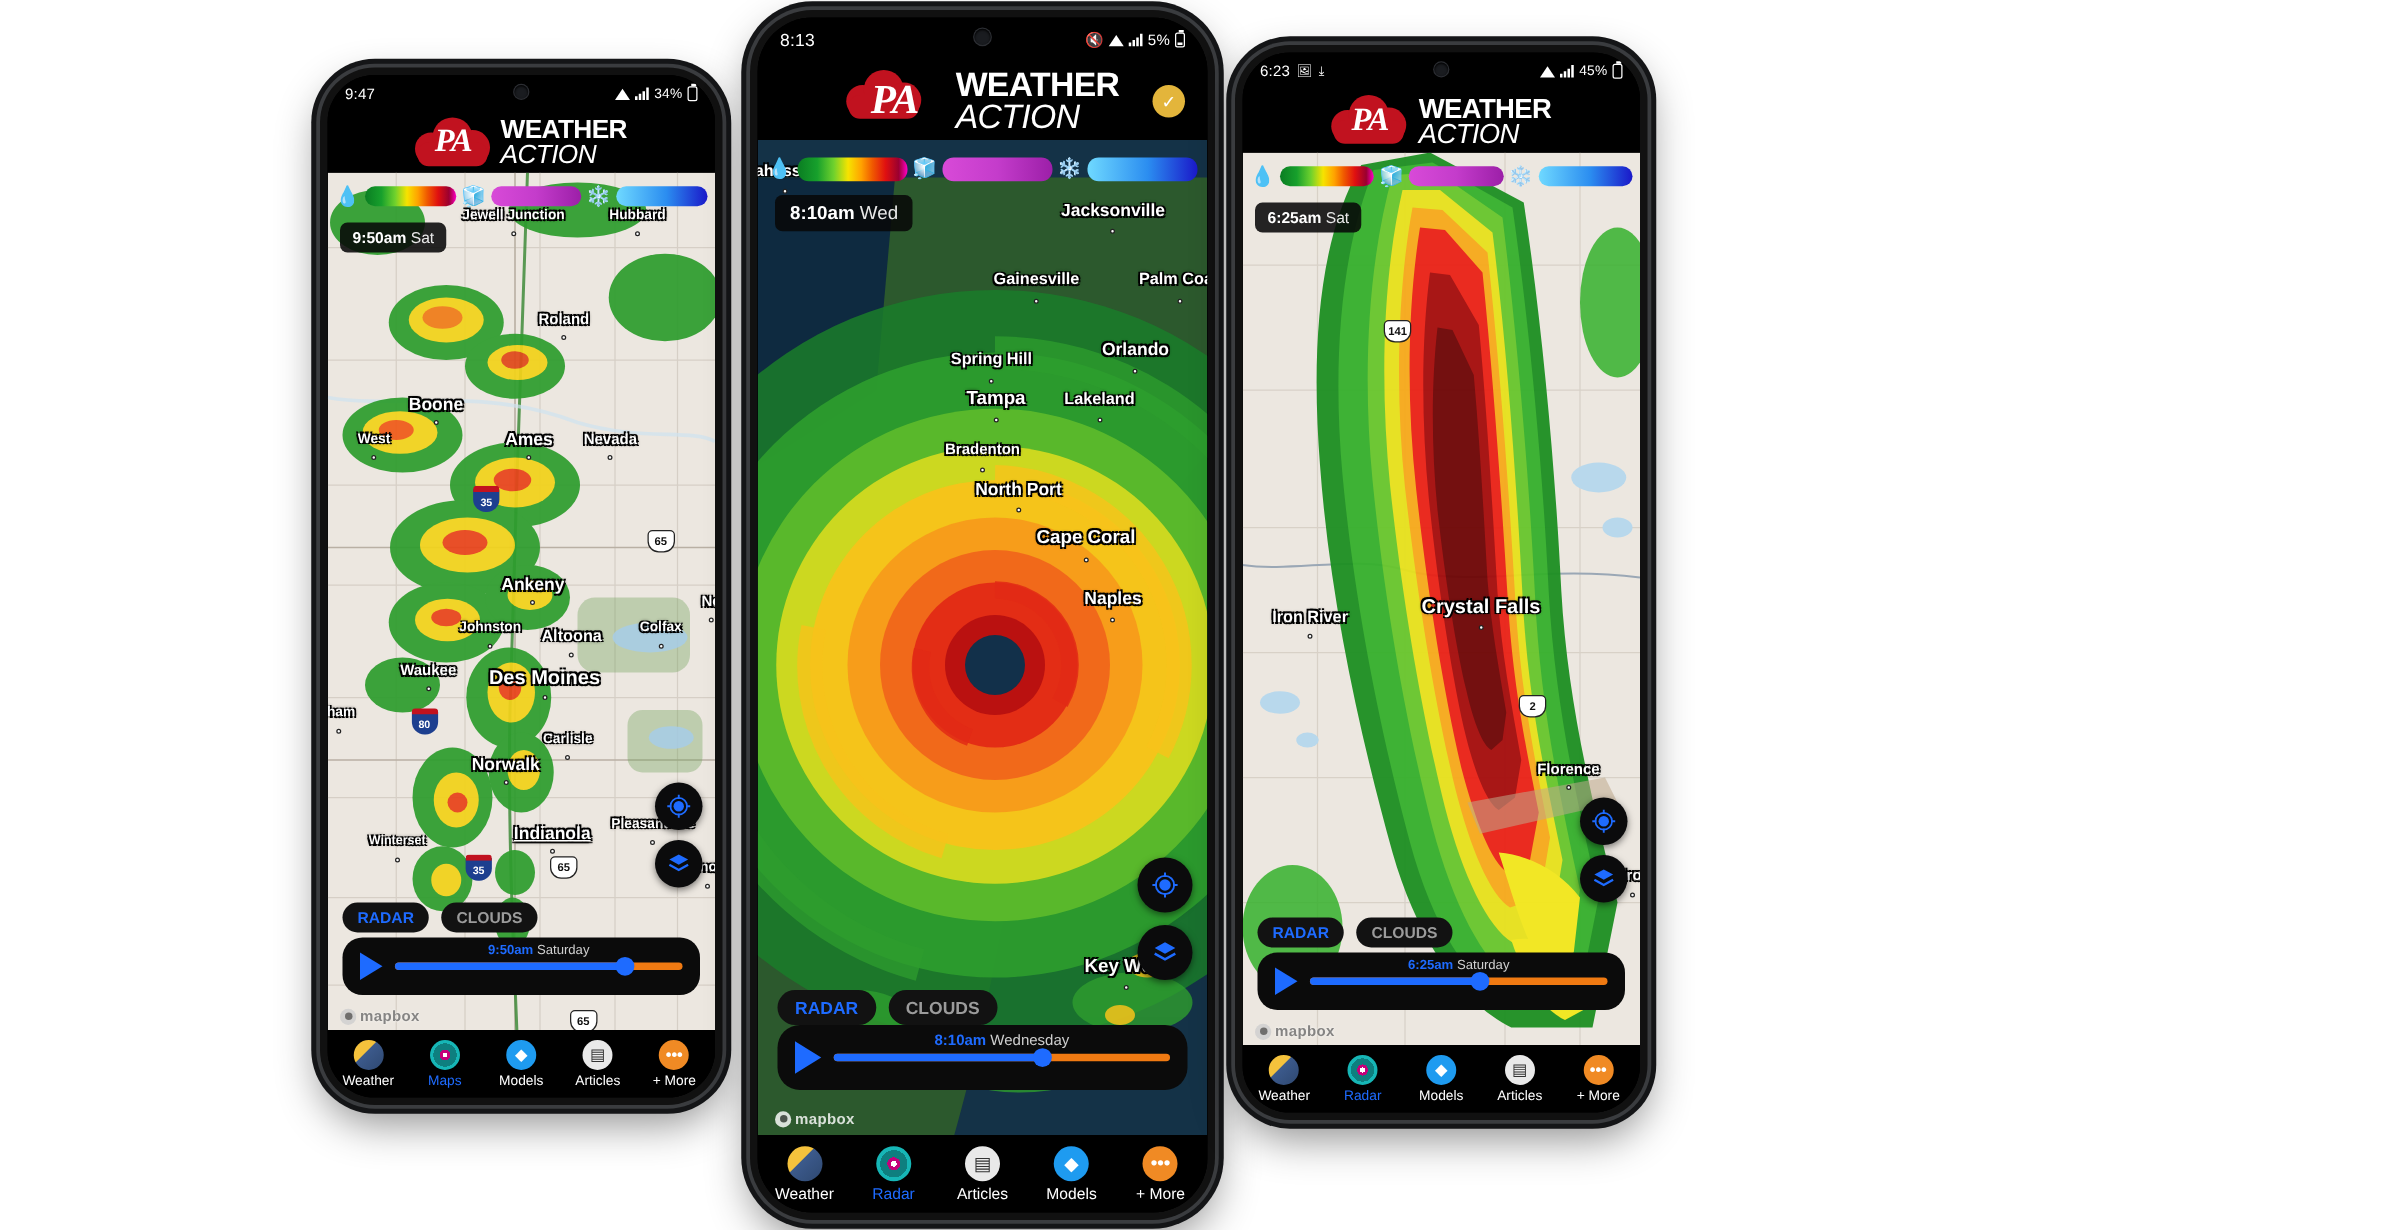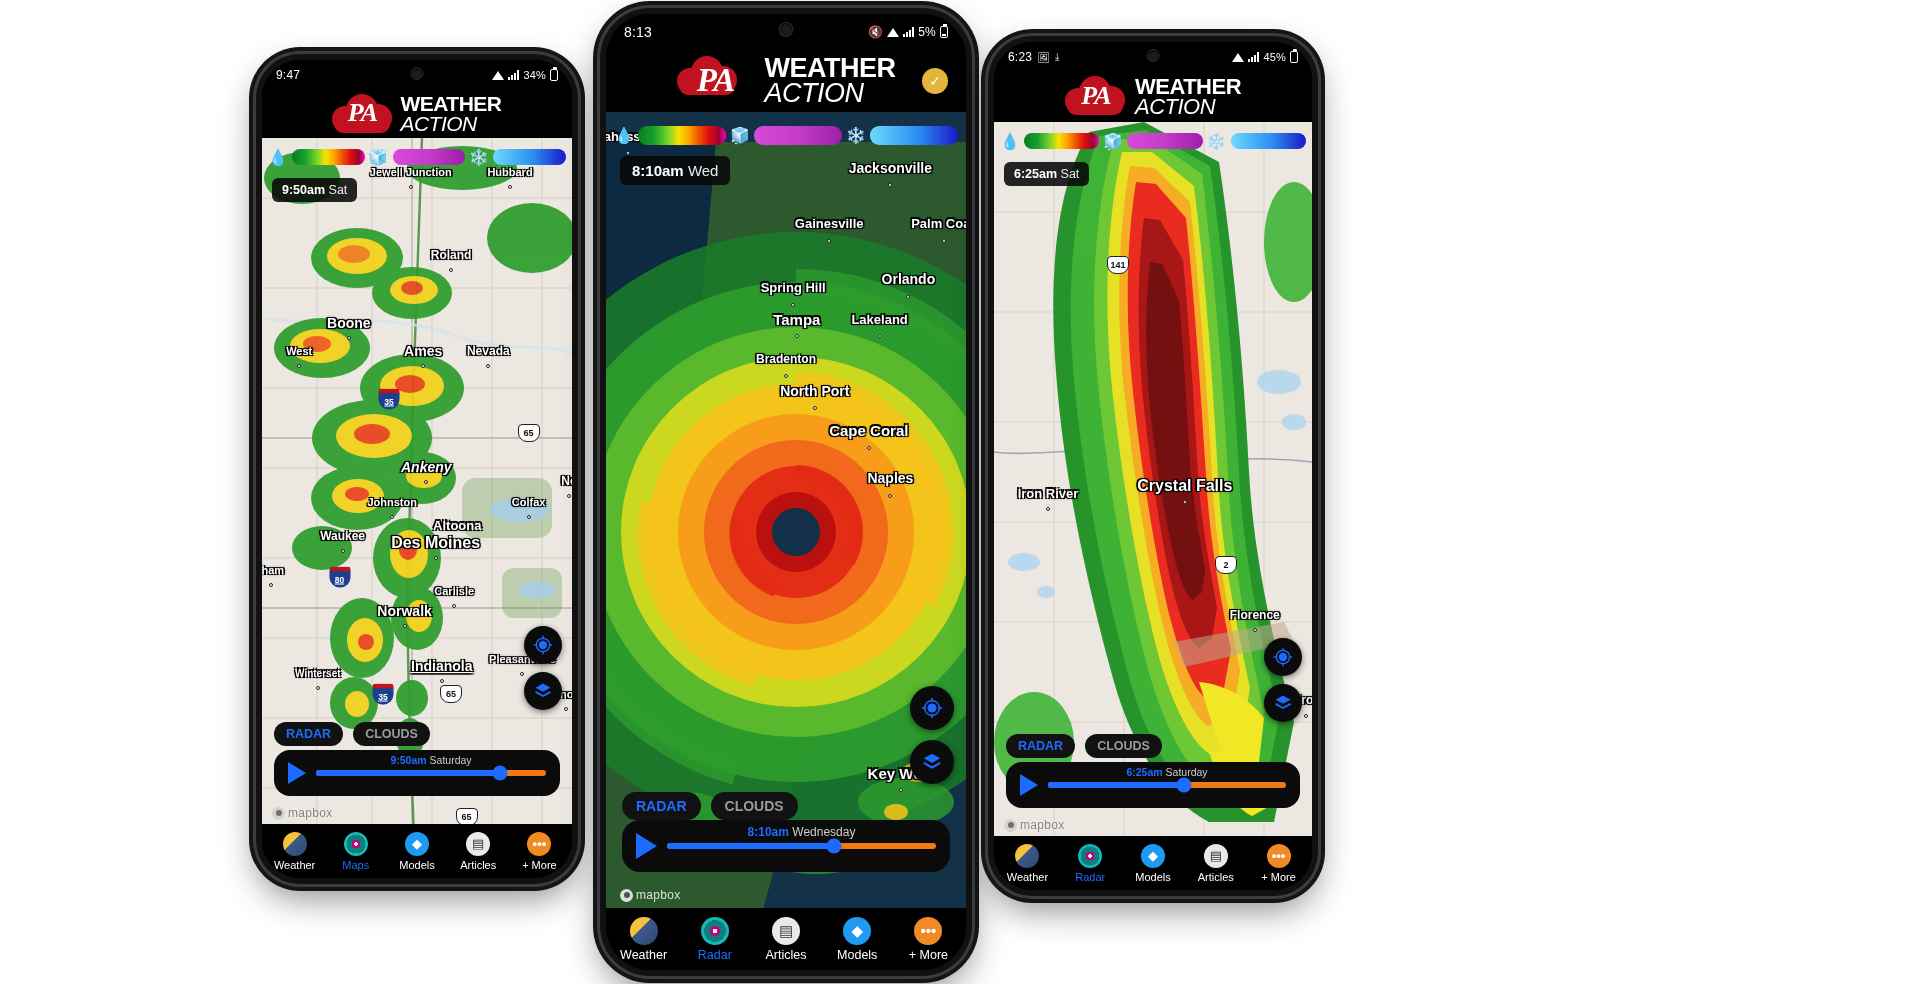--- a/index.html
+++ b/index.html
@@ -106,21 +106,21 @@
   .pdot{ position:absolute; width:4px;height:4px;border-radius:50%;
     background:#fff; border:1px solid #222; z-index:6; transform:translate(-50%,-50%);}
 
   
   .shield{ position:absolute; z-index:6; transform:translate(-50%,-50%);
     font-size:9px; font-weight:700; display:flex; align-items:center;
     justify-content:center; }
   .shield.us{ width:22px;height:18px; background:#fff; color:#111;
     border:1.3px solid #222; border-radius:4px 4px 9px 9px;}
   .shield.is{ width:21px;height:21px; background:#1d3f8f; color:#fff;
-    border-radius:3px 3px 10px 10px; border-top:5px solid #c1121f; font-size:8.5px;text-decoration:underline;}
+    border-radius:3px 3px 10px 10px; border-top:5px solid #c1121f; font-size:8.5px;}
 
   
   .mapbtn{ position:absolute; right:10px; border-radius:50%; background:#0b0b0c;
     display:flex; align-items:center; justify-content:center; z-index:10;
     width:38px;height:38px; box-shadow:0 2px 6px rgba(0,0,0,.5);}
   .p2 .mapbtn{ width:44px;height:44px; right:12px;}
   .mapbtn.locate{ bottom:160px;}
   .mapbtn.layers{ bottom:114px;}
   .p2 .mapbtn.locate{ bottom:178px;}
   .p2 .mapbtn.layers{ bottom:124px;}
@@ -152,21 +152,21 @@
   .ptime b{ color:#1e6bff;}
   .p2 .ptime{ font-size:12px; top:-18px;}
 
   
   .mapbox{ position:absolute; left:10px; bottom:4px; z-index:8;
     display:flex; align-items:center; gap:3px; opacity:.82;}
   .p2 .mapbox{ bottom:6px; left:14px;}
   .mapbox .mb-dot{ width:13px;height:13px;border-radius:50%; background:#fff;
     display:flex;align-items:center;justify-content:center;}
   .mapbox .mb-dot i{ width:6px;height:6px;border-radius:50%;background:#555;}
-  .mapbox span{ color:#fff; font-weight:400; font-size:12px; letter-spacing:.3px;}
+  .mapbox span{ color:#fff; font-weight:700; font-size:12px; letter-spacing:.3px;}
   .p1 .mapbox span, .p3 .mapbox span{ color:#6f6f6f; text-shadow:0 0 2px #fff;}
   .p1 .mapbox .mb-dot, .p3 .mapbox .mb-dot{ background:#cfcfcf;}
 
   
   .nav{ background:#000; display:flex; align-items:center; justify-content:space-around;
     height:54px; padding:0 2px;}
   .p2 .nav{ height:62px;}
   .navitem{ display:flex; flex-direction:column; align-items:center; gap:3px;
     flex:1 1 0; }
   .navicon{ width:24px;height:24px; border-radius:50%; display:flex;
@@ -310,25 +310,25 @@
               <div class="plabel" style="left: 61%; top: 17%; font-size: 12px;">Roland</div>
               <div class="pdot" style="left: 28%; top: 29.2%;"></div>
               <div class="plabel" style="left: 28%; top: 27%; font-size: 14px;">Boone</div>
               <div class="pdot" style="left: 12%; top: 33.2%;"></div>
               <div class="plabel" style="left: 12%; top: 31%; font-size: 11px;">West</div>
               <div class="pdot" style="left: 52%; top: 33.2%;"></div>
               <div class="plabel" style="left: 52%; top: 31%; font-size: 14px;">Ames</div>
               <div class="pdot" style="left: 73%; top: 33.2%;"></div>
               <div class="plabel" style="left: 73%; top: 31%; font-size: 12px;">Nevada</div>
               <div class="pdot" style="left: 53%; top: 50.2%;"></div>
-              <div class="plabel" style="left: 53%; top: 48%; font-size: 14px; font-style: italic;">Ankeny</div>
+              <div class="plabel" style="left: 53%; top: 48%; font-size: 14px;">Ankeny</div>
               <div class="pdot" style="left: 42%; top: 55.2%;"></div>
               <div class="plabel" style="left: 42%; top: 53%; font-size: 11px;">Johnston</div>
               <div class="pdot" style="left: 63%; top: 56.2%;"></div>
-              <div class="plabel" style="left: 63%; top: 54%; font-size: 13px; margin-top: 17px;">Altoona</div>
+              <div class="plabel" style="left: 63%; top: 54%; font-size: 13px;">Altoona</div>
               <div class="pdot" style="left: 86%; top: 55.2%;"></div>
               <div class="plabel" style="left: 86%; top: 53%; font-size: 11px;">Colfax</div>
               <div class="pdot" style="left: 99%; top: 52.2%;"></div>
               <div class="plabel" style="left: 99%; top: 50%; font-size: 12px;">Ne</div>
               <div class="pdot" style="left: 26%; top: 60.2%;"></div>
               <div class="plabel" style="left: 26%; top: 58%; font-size: 12px;">Waukee</div>
               <div class="pdot" style="left: 56%; top: 61.2%;"></div>
               <div class="plabel" style="left: 56%; top: 59%; font-size: 16px;">Des Moines</div>
               <div class="pdot" style="left: 62%; top: 68.2%;"></div>
               <div class="plabel" style="left: 62%; top: 66%; font-size: 11px;">Carlisle</div>

